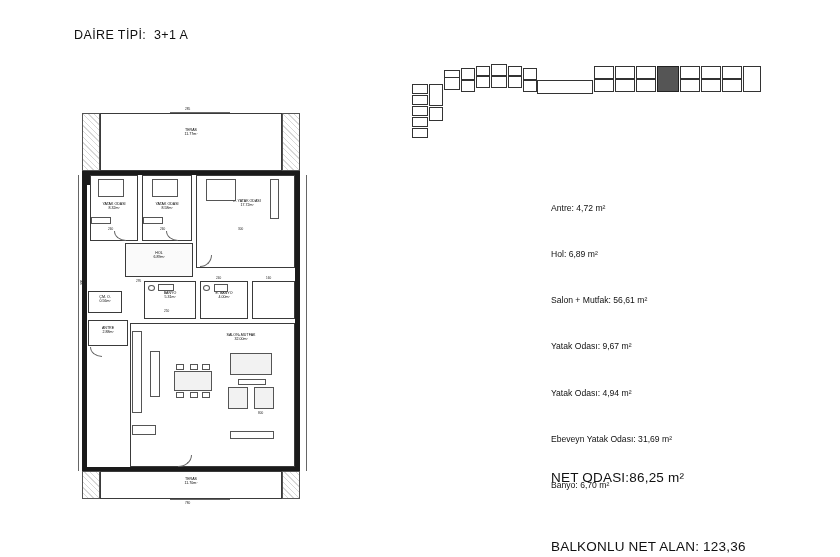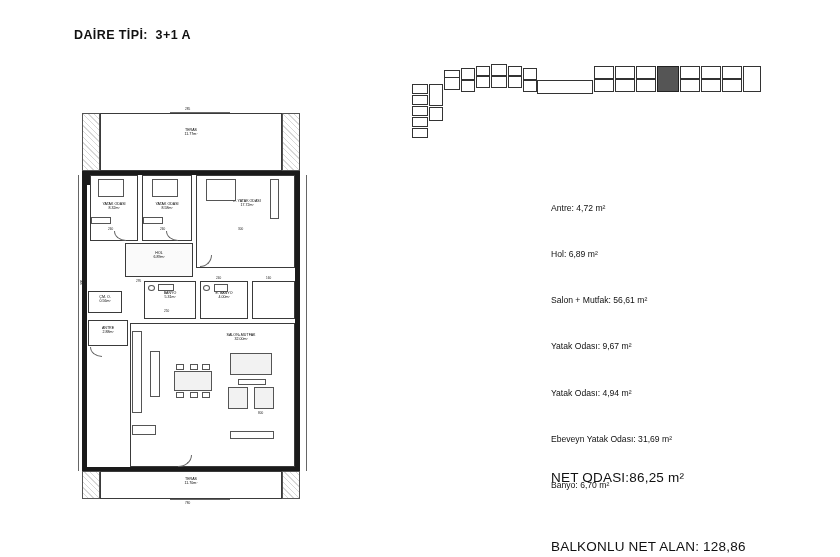--- a/index.html
+++ b/index.html
@@ -15,21 +15,21 @@
     color: #111;
     overflow: hidden;
   }
 
   
   #title {
     position: absolute;
     left: 38px;
     top: 28px;
     font-size: 12.5px;
-    font-weight: bold;
+    font-weight: normal;
     letter-spacing: 0.4px;
     white-space: pre;
     padding-left: 36px;
   }
 
   
   #plan {
     position: absolute;
     left: 70px;
     top: 95px;
@@ -327,17 +327,17 @@
   <div>Yatak Odası: 4,94 m²</div>
   <div>Ebeveyn Yatak Odası: 31,69 m²</div>
   <div>Banyo: 6,70 m²</div>
   
   
   
 </div>
 
 <div id="summary">
   <div>NET ODASI:86,25 m²</div>
-  <div>BALKONLU NET ALAN: 128,86</div>
+  <div>BALKONLU NET ALAN: 123,36</div>
   
   
   
 </div>
 
 </body></html>

